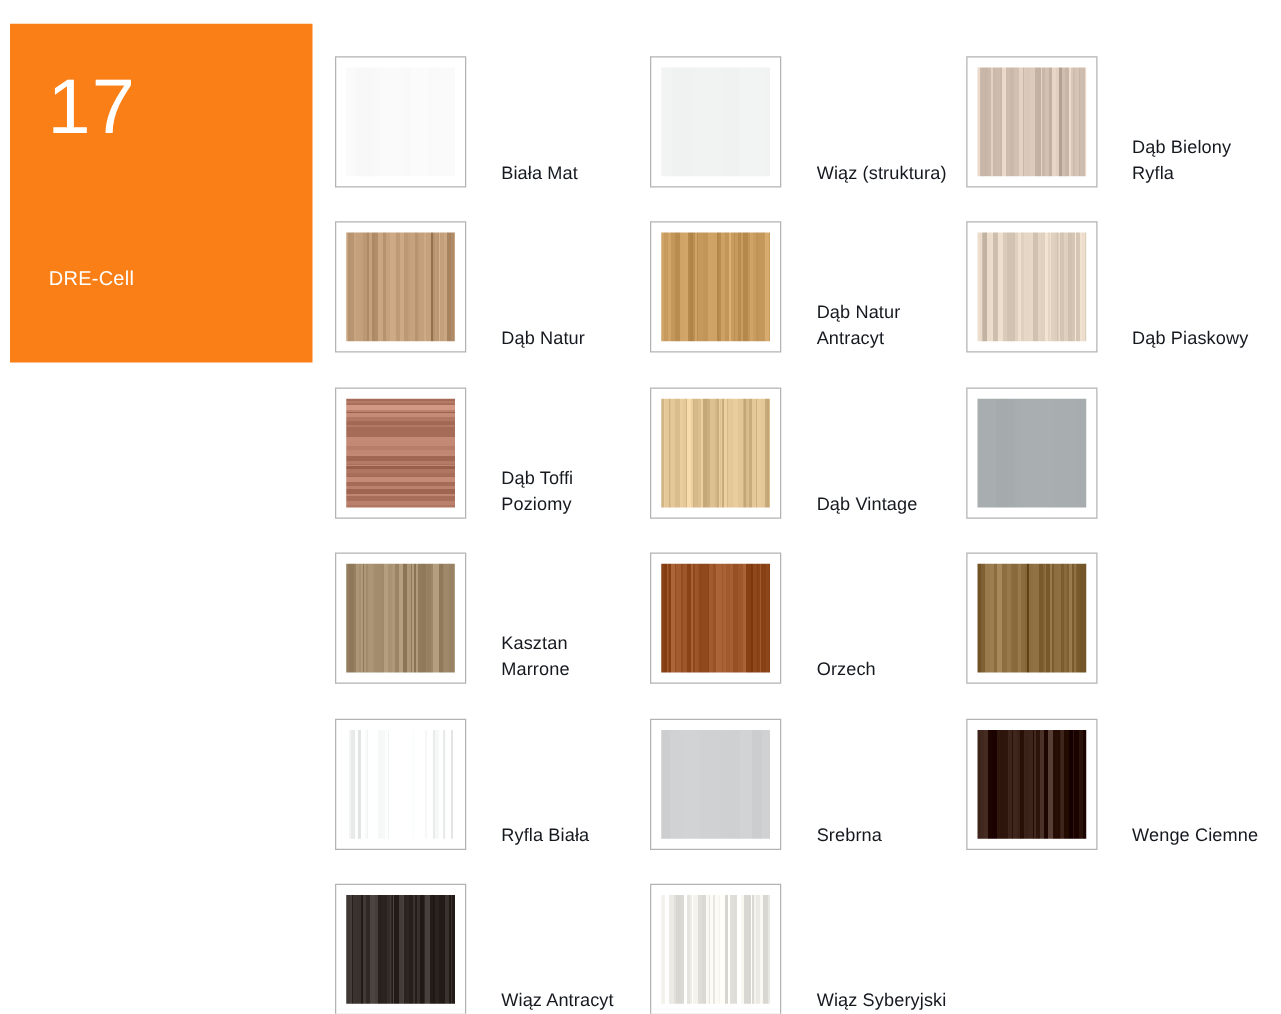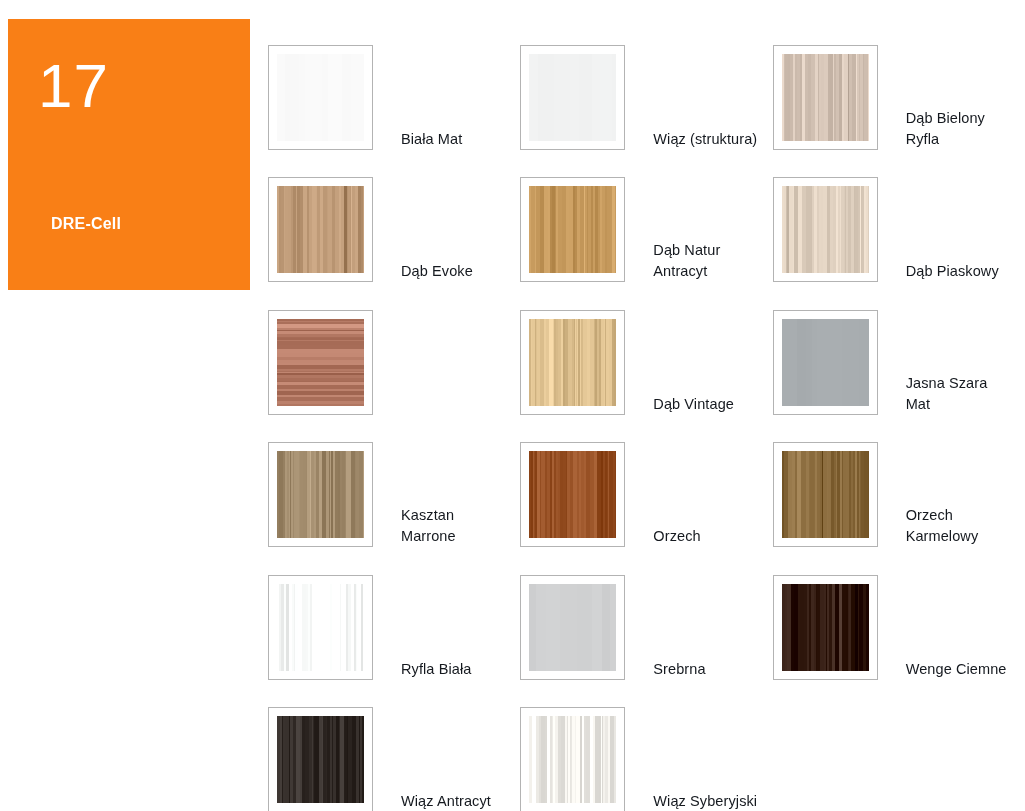--- a/index.html
+++ b/index.html
@@ -35,24 +35,23 @@
     font-weight: 300;
     color: #ffffff;
     letter-spacing: 1px;
     font-family: "Liberation Sans", sans-serif;
   }
   #brand-name {
     position: absolute;
     left: 31px;
     top: 196px;
     font-size: 16px;
-    font-weight: bold;
+    font-weight: normal;
     color: #ffffff;
     letter-spacing: 0.2px;
-    margin-left: 12px;
   }
 
   
   #swatch-grid {
     position: absolute;
     left: 268px;
     top: 17px;
     width: 757px;
   }
   .swatch-row {
@@ -118,72 +117,71 @@
           <div class="swatch-img" style="background: linear-gradient(90deg, rgb(235, 218, 204) 0%, rgb(235, 218, 204) 1.93%, rgb(206, 189, 175) 1.93%, rgb(206, 189, 175) 2.89%, rgb(200, 183, 169) 2.89%, rgb(200, 183, 169) 6.62%, rgb(199, 182, 168) 6.62%, rgb(199, 182, 168) 9.49%, rgb(203, 186, 172) 9.49%, rgb(203, 186, 172) 12.49%, rgb(227, 210, 196) 12.49%, rgb(227, 210, 196) 14.42%, rgb(203, 186, 172) 14.42%, rgb(203, 186, 172) 17.14%, rgb(206, 189, 175) 17.14%, rgb(206, 189, 175) 20.61%, rgb(202, 185, 171) 20.61%, rgb(202, 185, 171) 21.23%, rgb(199, 182, 168) 21.23%, rgb(199, 182, 168) 22.5%, rgb(235, 218, 204) 22.5%, rgb(235, 218, 204) 26.39%, rgb(206, 189, 175) 26.39%, rgb(206, 189, 175) 29.64%, rgb(202, 185, 171) 29.64%, rgb(202, 185, 171) 33.72%, rgb(209, 192, 178) 33.72%, rgb(209, 192, 178) 38%, rgb(228, 211, 197) 38%, rgb(228, 211, 197) 41.86%, rgb(200, 183, 169) 41.86%, rgb(200, 183, 169) 42.48%, rgb(219, 202, 188) 42.48%, rgb(219, 202, 188) 44.36%, rgb(217, 200, 186) 44.36%, rgb(217, 200, 186) 48.67%, rgb(220, 203, 189) 48.67%, rgb(220, 203, 189) 53%, rgb(196, 179, 165) 53%, rgb(196, 179, 165) 55.68%, rgb(195, 178, 164) 55.68%, rgb(195, 178, 164) 58.58%, rgb(228, 211, 197) 58.58%, rgb(228, 211, 197) 59.2%, rgb(201, 184, 170) 59.2%, rgb(201, 184, 170) 61.78%, rgb(210, 193, 179) 61.78%, rgb(210, 193, 179) 65.99%, rgb(194, 177, 163) 65.99%, rgb(194, 177, 163) 68.83%, rgb(232, 215, 201) 68.83%, rgb(232, 215, 201) 71.78%, rgb(225, 208, 194) 71.78%, rgb(225, 208, 194) 75.37%, rgb(178, 161, 147) 75.37%, rgb(178, 161, 147) 77.28%, rgb(208, 191, 177) 77.28%, rgb(208, 191, 177) 80.4%, rgb(199, 182, 168) 80.4%, rgb(199, 182, 168) 84.51%, rgb(238, 221, 207) 84.51%, rgb(238, 221, 207) 86.17%, rgb(217, 200, 186) 86.17%, rgb(217, 200, 186) 88.22%, rgb(206, 189, 175) 88.22%, rgb(206, 189, 175) 89.36%, rgb(214, 197, 183) 89.36%, rgb(214, 197, 183) 93.1%, rgb(199, 182, 168) 93.1%, rgb(199, 182, 168) 94.5%, rgb(206, 189, 175) 94.5%, rgb(206, 189, 175) 97.29%, rgb(205, 188, 174) 97.29%, rgb(205, 188, 174) 98.85%, rgb(236, 219, 205) 98.85%, rgb(236, 219, 205) 100%);"></div>
         </div>
         <div class="swatch-label">Dąb Bielony Ryfla</div>
       </div>
     </div>
     <div class="swatch-row">
       <div class="swatch-cell">
         <div class="swatch-frame" style="border-color: rgb(179, 179, 179);">
           <div class="swatch-img" style="background: linear-gradient(90deg, rgb(202, 166, 131) 0%, rgb(202, 166, 131) 2.02%, rgb(183, 147, 112) 2.02%, rgb(183, 147, 112) 4.72%, rgb(185, 149, 114) 4.72%, rgb(185, 149, 114) 7.58%, rgb(200, 164, 129) 7.58%, rgb(200, 164, 129) 9.17%, rgb(196, 160, 125) 9.17%, rgb(196, 160, 125) 12.59%, rgb(195, 159, 124) 12.59%, rgb(195, 159, 124) 15.77%, rgb(187, 151, 116) 15.77%, rgb(187, 151, 116) 18.81%, rgb(174, 138, 103) 18.81%, rgb(174, 138, 103) 21.33%, rgb(197, 161, 126) 21.33%, rgb(197, 161, 126) 23.22%, rgb(173, 137, 102) 23.22%, rgb(173, 137, 102) 26.89%, rgb(178, 142, 107) 26.89%, rgb(178, 142, 107) 27.51%, rgb(178, 142, 107) 27.51%, rgb(178, 142, 107) 29.57%, rgb(202, 166, 131) 29.57%, rgb(202, 166, 131) 33.93%, rgb(182, 146, 111) 33.93%, rgb(182, 146, 111) 36.32%, rgb(198, 162, 127) 36.32%, rgb(198, 162, 127) 39.96%, rgb(206, 170, 135) 39.96%, rgb(206, 170, 135) 42.54%, rgb(206, 170, 135) 42.54%, rgb(206, 170, 135) 44.66%, rgb(204, 168, 133) 44.66%, rgb(204, 168, 133) 45.44%, rgb(190, 154, 119) 45.44%, rgb(190, 154, 119) 49.68%, rgb(205, 169, 134) 49.68%, rgb(205, 169, 134) 52.88%, rgb(188, 152, 117) 52.88%, rgb(188, 152, 117) 57.11%, rgb(194, 158, 123) 57.11%, rgb(194, 158, 123) 58.73%, rgb(198, 162, 127) 58.73%, rgb(198, 162, 127) 62.77%, rgb(184, 148, 113) 62.77%, rgb(184, 148, 113) 66.28%, rgb(192, 156, 121) 66.28%, rgb(192, 156, 121) 67.09%, rgb(196, 160, 125) 67.09%, rgb(196, 160, 125) 71.57%, rgb(206, 170, 135) 71.57%, rgb(206, 170, 135) 73.16%, rgb(197, 161, 126) 73.16%, rgb(197, 161, 126) 77.49%, rgb(149, 113, 78) 77.49%, rgb(149, 113, 78) 80.1%, rgb(183, 147, 112) 80.1%, rgb(183, 147, 112) 81.66%, rgb(191, 155, 120) 81.66%, rgb(191, 155, 120) 83.9%, rgb(187, 151, 116) 83.9%, rgb(187, 151, 116) 85%, rgb(215, 179, 144) 85%, rgb(215, 179, 144) 86.18%, rgb(195, 159, 124) 86.18%, rgb(195, 159, 124) 89.62%, rgb(202, 166, 131) 89.62%, rgb(202, 166, 131) 92.61%, rgb(167, 131, 96) 92.61%, rgb(167, 131, 96) 96.15%, rgb(175, 139, 104) 96.15%, rgb(175, 139, 104) 98.83%, rgb(198, 162, 127) 98.83%, rgb(198, 162, 127) 100%);"></div>
         </div>
-        <div class="swatch-label">Dąb Evoke</div>
+        <div class="swatch-label">Dąb Natur</div>
       </div>
       <div class="swatch-cell">
         <div class="swatch-frame" style="border-color: rgb(179, 179, 179);">
           <div class="swatch-img" style="background: linear-gradient(90deg, rgb(208, 164, 103) 0%, rgb(208, 164, 103) 2.12%, rgb(199, 155, 94) 2.12%, rgb(199, 155, 94) 6.55%, rgb(210, 166, 105) 6.55%, rgb(210, 166, 105) 8.55%, rgb(195, 151, 90) 8.55%, rgb(195, 151, 90) 13.05%, rgb(184, 140, 79) 13.05%, rgb(184, 140, 79) 16.9%, rgb(208, 164, 103) 16.9%, rgb(208, 164, 103) 21.31%, rgb(210, 166, 105) 21.31%, rgb(210, 166, 105) 24.68%, rgb(182, 138, 77) 24.68%, rgb(182, 138, 77) 26.25%, rgb(176, 132, 71) 26.25%, rgb(176, 132, 71) 29.41%, rgb(187, 143, 82) 29.41%, rgb(187, 143, 82) 31.29%, rgb(208, 164, 103) 31.29%, rgb(208, 164, 103) 32.83%, rgb(185, 141, 80) 32.83%, rgb(185, 141, 80) 33.7%, rgb(197, 153, 92) 33.7%, rgb(197, 153, 92) 38.34%, rgb(194, 150, 89) 38.34%, rgb(194, 150, 89) 43.04%, rgb(207, 163, 102) 43.04%, rgb(207, 163, 102) 46.47%, rgb(206, 162, 101) 46.47%, rgb(206, 162, 101) 50.99%, rgb(178, 134, 73) 50.99%, rgb(178, 134, 73) 53.36%, rgb(185, 141, 80) 53.36%, rgb(185, 141, 80) 54.82%, rgb(205, 161, 100) 54.82%, rgb(205, 161, 100) 58.96%, rgb(194, 150, 89) 58.96%, rgb(194, 150, 89) 62.69%, rgb(222, 178, 117) 62.69%, rgb(222, 178, 117) 64.03%, rgb(200, 156, 95) 64.03%, rgb(200, 156, 95) 66.67%, rgb(188, 144, 83) 66.67%, rgb(188, 144, 83) 67.97%, rgb(198, 154, 93) 67.97%, rgb(198, 154, 93) 70.76%, rgb(184, 140, 79) 70.76%, rgb(184, 140, 79) 73.76%, rgb(201, 157, 96) 73.76%, rgb(201, 157, 96) 75.55%, rgb(181, 137, 76) 75.55%, rgb(181, 137, 76) 79.35%, rgb(194, 150, 89) 79.35%, rgb(194, 150, 89) 81.9%, rgb(208, 164, 103) 81.9%, rgb(208, 164, 103) 84%, rgb(200, 156, 95) 84%, rgb(200, 156, 95) 87.2%, rgb(192, 148, 87) 87.2%, rgb(192, 148, 87) 90.03%, rgb(196, 152, 91) 90.03%, rgb(196, 152, 91) 94.38%, rgb(197, 153, 92) 94.38%, rgb(197, 153, 92) 95.6%, rgb(216, 172, 111) 95.6%, rgb(216, 172, 111) 98.74%, rgb(199, 155, 94) 98.74%, rgb(199, 155, 94) 100%);"></div>
         </div>
         <div class="swatch-label">Dąb Natur Antracyt</div>
       </div>
       <div class="swatch-cell">
         <div class="swatch-frame" style="border-color: rgb(179, 179, 179);">
           <div class="swatch-img" style="background: linear-gradient(90deg, rgb(236, 221, 204) 0%, rgb(236, 221, 204) 2.21%, rgb(233, 218, 201) 2.21%, rgb(233, 218, 201) 4.18%, rgb(206, 191, 174) 4.18%, rgb(206, 191, 174) 5.32%, rgb(193, 178, 161) 5.32%, rgb(193, 178, 161) 8.53%, rgb(234, 219, 202) 8.53%, rgb(234, 219, 202) 12.8%, rgb(237, 222, 205) 12.8%, rgb(237, 222, 205) 14.26%, rgb(205, 190, 173) 14.26%, rgb(205, 190, 173) 17.96%, rgb(207, 192, 175) 17.96%, rgb(207, 192, 175) 18.57%, rgb(238, 223, 206) 18.57%, rgb(238, 223, 206) 23.01%, rgb(217, 202, 185) 23.01%, rgb(217, 202, 185) 27.28%, rgb(209, 194, 177) 27.28%, rgb(209, 194, 177) 29.75%, rgb(209, 194, 177) 29.75%, rgb(209, 194, 177) 33.63%, rgb(208, 193, 176) 33.63%, rgb(208, 193, 176) 34.35%, rgb(223, 208, 191) 34.35%, rgb(223, 208, 191) 37.16%, rgb(238, 223, 206) 37.16%, rgb(238, 223, 206) 40.38%, rgb(223, 208, 191) 40.38%, rgb(223, 208, 191) 42.65%, rgb(230, 215, 198) 42.65%, rgb(230, 215, 198) 45.26%, rgb(229, 214, 197) 45.26%, rgb(229, 214, 197) 47.4%, rgb(231, 216, 199) 47.4%, rgb(231, 216, 199) 51.44%, rgb(208, 193, 176) 51.44%, rgb(208, 193, 176) 55.7%, rgb(226, 211, 194) 55.7%, rgb(226, 211, 194) 58.36%, rgb(223, 208, 191) 58.36%, rgb(223, 208, 191) 62%, rgb(242, 227, 210) 62%, rgb(242, 227, 210) 64.77%, rgb(228, 213, 196) 64.77%, rgb(228, 213, 196) 66.84%, rgb(238, 223, 206) 66.84%, rgb(238, 223, 206) 67.82%, rgb(223, 208, 191) 67.82%, rgb(223, 208, 191) 71.14%, rgb(219, 204, 187) 71.14%, rgb(219, 204, 187) 72.94%, rgb(208, 193, 176) 72.94%, rgb(208, 193, 176) 73.7%, rgb(222, 207, 190) 73.7%, rgb(222, 207, 190) 75.3%, rgb(233, 218, 201) 75.3%, rgb(233, 218, 201) 75.94%, rgb(211, 196, 179) 75.94%, rgb(211, 196, 179) 79.36%, rgb(223, 208, 191) 79.36%, rgb(223, 208, 191) 82.77%, rgb(206, 191, 174) 82.77%, rgb(206, 191, 174) 84.03%, rgb(208, 193, 176) 84.03%, rgb(208, 193, 176) 86.86%, rgb(212, 197, 180) 86.86%, rgb(212, 197, 180) 88.84%, rgb(213, 198, 181) 88.84%, rgb(213, 198, 181) 89.66%, rgb(247, 232, 215) 89.66%, rgb(247, 232, 215) 90.4%, rgb(211, 196, 179) 90.4%, rgb(211, 196, 179) 92.52%, rgb(213, 198, 181) 92.52%, rgb(213, 198, 181) 94.01%, rgb(241, 226, 209) 94.01%, rgb(241, 226, 209) 96.33%, rgb(236, 221, 204) 96.33%, rgb(236, 221, 204) 99.15%, rgb(222, 207, 190) 99.15%, rgb(222, 207, 190) 100%);"></div>
         </div>
         <div class="swatch-label">Dąb Piaskowy</div>
       </div>
     </div>
     <div class="swatch-row">
       <div class="swatch-cell">
         <div class="swatch-frame" style="border-color: rgb(179, 179, 179);">
           <div class="swatch-img" style="background: linear-gradient(0deg, rgb(177, 118, 97) 0%, rgb(177, 118, 97) 2.3%, rgb(187, 128, 107) 2.3%, rgb(187, 128, 107) 6.01%, rgb(169, 110, 89) 6.01%, rgb(169, 110, 89) 10.48%, rgb(193, 134, 113) 10.48%, rgb(193, 134, 113) 12.41%, rgb(160, 101, 80) 12.41%, rgb(160, 101, 80) 17.11%, rgb(188, 129, 108) 17.11%, rgb(188, 129, 108) 19.81%, rgb(166, 107, 86) 19.81%, rgb(166, 107, 86) 23.83%, rgb(198, 139, 118) 23.83%, rgb(198, 139, 118) 27.7%, rgb(165, 106, 85) 27.7%, rgb(165, 106, 85) 29.2%, rgb(169, 110, 89) 29.2%, rgb(169, 110, 89) 31.67%, rgb(177, 118, 97) 31.67%, rgb(177, 118, 97) 35.07%, rgb(154, 95, 74) 35.07%, rgb(154, 95, 74) 37.76%, rgb(193, 134, 113) 37.76%, rgb(193, 134, 113) 38.76%, rgb(172, 113, 92) 38.76%, rgb(172, 113, 92) 39.68%, rgb(181, 122, 101) 39.68%, rgb(181, 122, 101) 42.68%, rgb(162, 103, 82) 42.68%, rgb(162, 103, 82) 46.9%, rgb(195, 136, 115) 46.9%, rgb(195, 136, 115) 49.77%, rgb(194, 135, 114) 49.77%, rgb(194, 135, 114) 52.57%, rgb(184, 125, 104) 52.57%, rgb(184, 125, 104) 56.52%, rgb(196, 137, 116) 56.52%, rgb(196, 137, 116) 61.3%, rgb(197, 138, 117) 61.3%, rgb(197, 138, 117) 65.28%, rgb(167, 108, 87) 65.28%, rgb(167, 108, 87) 69.93%, rgb(166, 107, 86) 69.93%, rgb(166, 107, 86) 74.16%, rgb(180, 121, 100) 74.16%, rgb(180, 121, 100) 75.52%, rgb(163, 104, 83) 75.52%, rgb(163, 104, 83) 78.68%, rgb(166, 107, 86) 78.68%, rgb(166, 107, 86) 79.33%, rgb(178, 119, 98) 79.33%, rgb(178, 119, 98) 83.33%, rgb(198, 139, 118) 83.33%, rgb(198, 139, 118) 86.51%, rgb(157, 98, 77) 86.51%, rgb(157, 98, 77) 87.6%, rgb(188, 129, 108) 87.6%, rgb(188, 129, 108) 89.88%, rgb(211, 152, 131) 89.88%, rgb(211, 152, 131) 93.89%, rgb(170, 111, 90) 93.89%, rgb(170, 111, 90) 96.35%, rgb(182, 123, 102) 96.35%, rgb(182, 123, 102) 97.65%, rgb(166, 107, 86) 97.65%, rgb(166, 107, 86) 100%);"></div>
         </div>
+        <div class="swatch-label">Dąb Toffi Poziomy</div>
       </div>
       <div class="swatch-cell">
         <div class="swatch-frame" style="border-color: rgb(179, 179, 179);">
           <div class="swatch-img" style="background: linear-gradient(90deg, rgb(210, 181, 132) 0%, rgb(210, 181, 132) 2.39%, rgb(233, 204, 155) 2.39%, rgb(233, 204, 155) 3.64%, rgb(229, 200, 151) 3.64%, rgb(229, 200, 151) 7.25%, rgb(205, 176, 127) 7.25%, rgb(205, 176, 127) 7.89%, rgb(222, 193, 144) 7.89%, rgb(222, 193, 144) 8.81%, rgb(229, 200, 151) 8.81%, rgb(229, 200, 151) 12.75%, rgb(218, 189, 140) 12.75%, rgb(218, 189, 140) 17.11%, rgb(235, 206, 157) 17.11%, rgb(235, 206, 157) 20.02%, rgb(229, 200, 151) 20.02%, rgb(229, 200, 151) 22.8%, rgb(211, 182, 133) 22.8%, rgb(211, 182, 133) 23.46%, rgb(249, 220, 171) 23.46%, rgb(249, 220, 171) 27.79%, rgb(236, 207, 158) 27.79%, rgb(236, 207, 158) 29.29%, rgb(209, 180, 131) 29.29%, rgb(209, 180, 131) 30.57%, rgb(215, 186, 137) 30.57%, rgb(215, 186, 137) 33.8%, rgb(220, 191, 142) 33.8%, rgb(220, 191, 142) 36.59%, rgb(237, 208, 159) 36.59%, rgb(237, 208, 159) 38.56%, rgb(197, 168, 119) 38.56%, rgb(197, 168, 119) 41.67%, rgb(204, 175, 126) 41.67%, rgb(204, 175, 126) 45.15%, rgb(222, 193, 144) 45.15%, rgb(222, 193, 144) 49%, rgb(213, 184, 135) 49%, rgb(213, 184, 135) 50.11%, rgb(214, 185, 136) 50.11%, rgb(214, 185, 136) 51.21%, rgb(201, 172, 123) 51.21%, rgb(201, 172, 123) 52.66%, rgb(236, 207, 158) 52.66%, rgb(236, 207, 158) 54.16%, rgb(223, 194, 145) 54.16%, rgb(223, 194, 145) 54.81%, rgb(235, 206, 157) 54.81%, rgb(235, 206, 157) 55.94%, rgb(200, 171, 122) 55.94%, rgb(200, 171, 122) 58.12%, rgb(237, 208, 159) 58.12%, rgb(237, 208, 159) 60.12%, rgb(215, 186, 137) 60.12%, rgb(215, 186, 137) 61.52%, rgb(229, 200, 151) 61.52%, rgb(229, 200, 151) 66.31%, rgb(234, 205, 156) 66.31%, rgb(234, 205, 156) 70.22%, rgb(227, 198, 149) 70.22%, rgb(227, 198, 149) 74.82%, rgb(209, 180, 131) 74.82%, rgb(209, 180, 131) 76.33%, rgb(195, 166, 117) 76.33%, rgb(195, 166, 117) 77.67%, rgb(216, 187, 138) 77.67%, rgb(216, 187, 138) 79.9%, rgb(219, 190, 141) 79.9%, rgb(219, 190, 141) 80.87%, rgb(201, 172, 123) 80.87%, rgb(201, 172, 123) 83.17%, rgb(229, 200, 151) 83.17%, rgb(229, 200, 151) 86.17%, rgb(233, 204, 155) 86.17%, rgb(233, 204, 155) 87.33%, rgb(205, 176, 127) 87.33%, rgb(205, 176, 127) 87.95%, rgb(232, 203, 154) 87.95%, rgb(232, 203, 154) 89.06%, rgb(232, 203, 154) 89.06%, rgb(232, 203, 154) 91.95%, rgb(229, 200, 151) 91.95%, rgb(229, 200, 151) 95.13%, rgb(199, 170, 121) 95.13%, rgb(199, 170, 121) 97.14%, rgb(196, 167, 118) 97.14%, rgb(196, 167, 118) 99.49%, rgb(219, 190, 141) 99.49%, rgb(219, 190, 141) 100%);"></div>
         </div>
         <div class="swatch-label">Dąb Vintage</div>
       </div>
       <div class="swatch-cell">
         <div class="swatch-frame" style="border-color: rgb(179, 179, 179);">
           <div class="swatch-img" style="background: linear-gradient(90deg, rgb(168, 173, 176) 0%, rgb(168, 173, 176) 17.1%, rgb(165, 170, 173) 17.1%, rgb(165, 170, 173) 28.1%, rgb(166, 171, 174) 28.1%, rgb(166, 171, 174) 34.4%, rgb(168, 173, 176) 34.4%, rgb(168, 173, 176) 40.5%, rgb(169, 174, 177) 40.5%, rgb(169, 174, 177) 49.9%, rgb(169, 174, 177) 49.9%, rgb(169, 174, 177) 57.6%, rgb(169, 174, 177) 57.6%, rgb(169, 174, 177) 69.5%, rgb(168, 173, 176) 69.5%, rgb(168, 173, 176) 88.5%, rgb(167, 172, 175) 88.5%, rgb(167, 172, 175) 99.1%, rgb(167, 172, 175) 99.1%, rgb(167, 172, 175) 100%);"></div>
         </div>
-        <div class="swatch-label">Jasna Szara Mat</div>
       </div>
     </div>
     <div class="swatch-row">
       <div class="swatch-cell">
         <div class="swatch-frame" style="border-color: rgb(179, 179, 179);">
           <div class="swatch-img" style="background: linear-gradient(90deg, rgb(148, 126, 95) 0%, rgb(148, 126, 95) 2.57%, rgb(142, 120, 89) 2.57%, rgb(142, 120, 89) 7.3%, rgb(150, 128, 97) 7.3%, rgb(150, 128, 97) 9.18%, rgb(173, 151, 120) 9.18%, rgb(173, 151, 120) 11.45%, rgb(165, 143, 112) 11.45%, rgb(165, 143, 112) 13.22%, rgb(176, 154, 123) 13.22%, rgb(176, 154, 123) 15.44%, rgb(141, 119, 88) 15.44%, rgb(141, 119, 88) 16.25%, rgb(173, 151, 120) 16.25%, rgb(173, 151, 120) 17.27%, rgb(175, 153, 122) 17.27%, rgb(175, 153, 122) 18.38%, rgb(160, 138, 107) 18.38%, rgb(160, 138, 107) 19.65%, rgb(171, 149, 118) 19.65%, rgb(171, 149, 118) 21.63%, rgb(172, 150, 119) 21.63%, rgb(172, 150, 119) 24.95%, rgb(166, 144, 113) 24.95%, rgb(166, 144, 113) 26.78%, rgb(162, 140, 109) 26.78%, rgb(162, 140, 109) 30.43%, rgb(161, 139, 108) 30.43%, rgb(161, 139, 108) 32.8%, rgb(159, 137, 106) 32.8%, rgb(159, 137, 106) 34.47%, rgb(180, 158, 127) 34.47%, rgb(180, 158, 127) 38.07%, rgb(195, 173, 142) 38.07%, rgb(195, 173, 142) 38.7%, rgb(168, 146, 115) 38.7%, rgb(168, 146, 115) 42.36%, rgb(174, 152, 121) 42.36%, rgb(174, 152, 121) 44.52%, rgb(154, 132, 101) 44.52%, rgb(154, 132, 101) 48.26%, rgb(181, 159, 128) 48.26%, rgb(181, 159, 128) 51.73%, rgb(139, 117, 86) 51.73%, rgb(139, 117, 86) 56.15%, rgb(172, 150, 119) 56.15%, rgb(172, 150, 119) 59.57%, rgb(141, 119, 88) 59.57%, rgb(141, 119, 88) 60.86%, rgb(178, 156, 125) 60.86%, rgb(178, 156, 125) 61.89%, rgb(137, 115, 84) 61.89%, rgb(137, 115, 84) 64.1%, rgb(177, 155, 124) 64.1%, rgb(177, 155, 124) 66.13%, rgb(145, 123, 92) 66.13%, rgb(145, 123, 92) 69.91%, rgb(143, 121, 90) 69.91%, rgb(143, 121, 90) 72.9%, rgb(153, 131, 100) 72.9%, rgb(153, 131, 100) 74.48%, rgb(150, 128, 97) 74.48%, rgb(150, 128, 97) 78.3%, rgb(157, 135, 104) 78.3%, rgb(157, 135, 104) 79.72%, rgb(180, 158, 127) 79.72%, rgb(180, 158, 127) 81.34%, rgb(180, 158, 127) 81.34%, rgb(180, 158, 127) 85.5%, rgb(143, 121, 90) 85.5%, rgb(143, 121, 90) 89.28%, rgb(155, 133, 102) 89.28%, rgb(155, 133, 102) 90.34%, rgb(158, 136, 105) 90.34%, rgb(158, 136, 105) 94.73%, rgb(153, 131, 100) 94.73%, rgb(153, 131, 100) 98.7%, rgb(179, 157, 126) 98.7%, rgb(179, 157, 126) 100%);"></div>
         </div>
         <div class="swatch-label">Kasztan Marrone</div>
       </div>
       <div class="swatch-cell">
         <div class="swatch-frame" style="border-color: rgb(179, 179, 179);">
           <div class="swatch-img" style="background: linear-gradient(90deg, rgb(138, 67, 23) 0%, rgb(138, 67, 23) 2.67%, rgb(132, 61, 17) 2.67%, rgb(132, 61, 17) 4.92%, rgb(161, 90, 46) 4.92%, rgb(161, 90, 46) 5.95%, rgb(146, 75, 31) 5.95%, rgb(146, 75, 31) 6.93%, rgb(135, 64, 20) 6.93%, rgb(135, 64, 20) 9.12%, rgb(172, 101, 57) 9.12%, rgb(172, 101, 57) 12.59%, rgb(148, 77, 33) 12.59%, rgb(148, 77, 33) 13.73%, rgb(163, 92, 48) 13.73%, rgb(163, 92, 48) 17.99%, rgb(147, 76, 32) 17.99%, rgb(147, 76, 32) 20.38%, rgb(157, 86, 42) 20.38%, rgb(157, 86, 42) 24.04%, rgb(137, 66, 22) 24.04%, rgb(137, 66, 22) 26.95%, rgb(167, 96, 52) 26.95%, rgb(167, 96, 52) 29.08%, rgb(143, 72, 28) 29.08%, rgb(143, 72, 28) 31.19%, rgb(157, 86, 42) 31.19%, rgb(157, 86, 42) 32.95%, rgb(153, 82, 38) 32.95%, rgb(153, 82, 38) 35.11%, rgb(142, 71, 27) 35.11%, rgb(142, 71, 27) 38.73%, rgb(144, 73, 29) 38.73%, rgb(144, 73, 29) 42.57%, rgb(138, 67, 23) 42.57%, rgb(138, 67, 23) 43.87%, rgb(162, 91, 47) 43.87%, rgb(162, 91, 47) 47.44%, rgb(153, 82, 38) 47.44%, rgb(153, 82, 38) 50.13%, rgb(173, 102, 58) 50.13%, rgb(173, 102, 58) 50.98%, rgb(170, 99, 55) 50.98%, rgb(170, 99, 55) 55.46%, rgb(159, 88, 44) 55.46%, rgb(159, 88, 44) 57.15%, rgb(169, 98, 54) 57.15%, rgb(169, 98, 54) 59.85%, rgb(161, 90, 46) 59.85%, rgb(161, 90, 46) 63.33%, rgb(166, 95, 51) 63.33%, rgb(166, 95, 51) 65.88%, rgb(151, 80, 36) 65.88%, rgb(151, 80, 36) 70.29%, rgb(158, 87, 43) 70.29%, rgb(158, 87, 43) 74.74%, rgb(170, 99, 55) 74.74%, rgb(170, 99, 55) 78.01%, rgb(135, 64, 20) 78.01%, rgb(135, 64, 20) 82.65%, rgb(126, 55, 11) 82.65%, rgb(126, 55, 11) 84.81%, rgb(143, 72, 28) 84.81%, rgb(143, 72, 28) 87.68%, rgb(132, 61, 17) 87.68%, rgb(132, 61, 17) 89.14%, rgb(138, 67, 23) 89.14%, rgb(138, 67, 23) 90.46%, rgb(160, 89, 45) 90.46%, rgb(160, 89, 45) 92.01%, rgb(136, 65, 21) 92.01%, rgb(136, 65, 21) 96.53%, rgb(142, 71, 27) 96.53%, rgb(142, 71, 27) 98.73%, rgb(135, 64, 20) 98.73%, rgb(135, 64, 20) 100%);"></div>
         </div>
         <div class="swatch-label">Orzech</div>
       </div>
       <div class="swatch-cell">
         <div class="swatch-frame" style="border-color: rgb(179, 179, 179);">
           <div class="swatch-img" style="background: linear-gradient(90deg, rgb(114, 83, 37) 0%, rgb(114, 83, 37) 2.76%, rgb(127, 96, 50) 2.76%, rgb(127, 96, 50) 6.75%, rgb(153, 122, 76) 6.75%, rgb(153, 122, 76) 11.12%, rgb(157, 126, 80) 11.12%, rgb(157, 126, 80) 15.01%, rgb(139, 108, 62) 15.01%, rgb(139, 108, 62) 17.63%, rgb(167, 136, 90) 17.63%, rgb(167, 136, 90) 22.33%, rgb(141, 110, 64) 22.33%, rgb(141, 110, 64) 23.8%, rgb(141, 110, 64) 23.8%, rgb(141, 110, 64) 27.11%, rgb(152, 121, 75) 27.11%, rgb(152, 121, 75) 30.77%, rgb(140, 109, 63) 30.77%, rgb(140, 109, 63) 32.63%, rgb(137, 106, 60) 32.63%, rgb(137, 106, 60) 36.47%, rgb(139, 108, 62) 36.47%, rgb(139, 108, 62) 37.41%, rgb(153, 122, 76) 37.41%, rgb(153, 122, 76) 39.8%, rgb(139, 108, 62) 39.8%, rgb(139, 108, 62) 43.87%, rgb(133, 102, 56) 43.87%, rgb(133, 102, 56) 45.82%, rgb(96, 65, 19) 45.82%, rgb(96, 65, 19) 47.18%, rgb(141, 110, 64) 47.18%, rgb(141, 110, 64) 51.27%, rgb(146, 115, 69) 51.27%, rgb(146, 115, 69) 53.25%, rgb(144, 113, 67) 53.25%, rgb(144, 113, 67) 56.71%, rgb(120, 89, 43) 56.71%, rgb(120, 89, 43) 59.94%, rgb(131, 100, 54) 59.94%, rgb(131, 100, 54) 62.11%, rgb(146, 115, 69) 62.11%, rgb(146, 115, 69) 63.4%, rgb(119, 88, 42) 63.4%, rgb(119, 88, 42) 66.55%, rgb(153, 122, 76) 66.55%, rgb(153, 122, 76) 68.54%, rgb(123, 92, 46) 68.54%, rgb(123, 92, 46) 69.99%, rgb(141, 110, 64) 69.99%, rgb(141, 110, 64) 74.06%, rgb(142, 111, 65) 74.06%, rgb(142, 111, 65) 76.47%, rgb(123, 92, 46) 76.47%, rgb(123, 92, 46) 79.14%, rgb(137, 106, 60) 79.14%, rgb(137, 106, 60) 81.91%, rgb(126, 95, 49) 81.91%, rgb(126, 95, 49) 83.99%, rgb(155, 124, 78) 83.99%, rgb(155, 124, 78) 86.74%, rgb(122, 91, 45) 86.74%, rgb(122, 91, 45) 88.67%, rgb(144, 113, 67) 88.67%, rgb(144, 113, 67) 90.16%, rgb(129, 98, 52) 90.16%, rgb(129, 98, 52) 91.18%, rgb(120, 89, 43) 91.18%, rgb(120, 89, 43) 94.33%, rgb(117, 86, 40) 94.33%, rgb(117, 86, 40) 95.39%, rgb(117, 86, 40) 95.39%, rgb(117, 86, 40) 98.71%, rgb(114, 83, 37) 98.71%, rgb(114, 83, 37) 100%);"></div>
         </div>
-        <div class="swatch-label">Orzech Karmelowy</div>
       </div>
     </div>
     <div class="swatch-row">
       <div class="swatch-cell">
         <div class="swatch-frame" style="border-color: rgb(179, 179, 179);">
           <div class="swatch-img" style="background: linear-gradient(90deg, rgb(255, 255, 255) 0%, rgb(255, 255, 255) 2.85%, rgb(242, 244, 243) 2.85%, rgb(242, 244, 243) 4.38%, rgb(232, 234, 233) 4.38%, rgb(232, 234, 233) 7.88%, rgb(252, 254, 253) 7.88%, rgb(252, 254, 253) 10.49%, rgb(226, 228, 227) 10.49%, rgb(226, 228, 227) 13.53%, rgb(255, 255, 255) 13.53%, rgb(255, 255, 255) 15.28%, rgb(255, 255, 255) 15.28%, rgb(255, 255, 255) 17.08%, rgb(249, 251, 250) 17.08%, rgb(249, 251, 250) 19.43%, rgb(241, 243, 242) 19.43%, rgb(241, 243, 242) 20.17%, rgb(254, 255, 255) 20.17%, rgb(254, 255, 255) 24.42%, rgb(255, 255, 255) 24.42%, rgb(255, 255, 255) 29.19%, rgb(246, 248, 247) 29.19%, rgb(246, 248, 247) 33.14%, rgb(247, 249, 248) 33.14%, rgb(247, 249, 248) 35.81%, rgb(252, 254, 253) 35.81%, rgb(252, 254, 253) 37.99%, rgb(242, 244, 243) 37.99%, rgb(242, 244, 243) 39.72%, rgb(255, 255, 255) 39.72%, rgb(255, 255, 255) 43.04%, rgb(255, 255, 255) 43.04%, rgb(255, 255, 255) 47.38%, rgb(255, 255, 255) 47.38%, rgb(255, 255, 255) 50.02%, rgb(255, 255, 255) 50.02%, rgb(255, 255, 255) 53.39%, rgb(255, 255, 255) 53.39%, rgb(255, 255, 255) 57.15%, rgb(255, 255, 255) 57.15%, rgb(255, 255, 255) 60.63%, rgb(252, 254, 253) 60.63%, rgb(252, 254, 253) 62.93%, rgb(255, 255, 255) 62.93%, rgb(255, 255, 255) 67.54%, rgb(255, 255, 255) 67.54%, rgb(255, 255, 255) 68.82%, rgb(255, 255, 255) 68.82%, rgb(255, 255, 255) 72.45%, rgb(246, 248, 247) 72.45%, rgb(246, 248, 247) 73.85%, rgb(255, 255, 255) 73.85%, rgb(255, 255, 255) 78.46%, rgb(255, 255, 255) 78.46%, rgb(255, 255, 255) 79.35%, rgb(234, 236, 235) 79.35%, rgb(234, 236, 235) 81.61%, rgb(246, 248, 247) 81.61%, rgb(246, 248, 247) 85.33%, rgb(255, 255, 255) 85.33%, rgb(255, 255, 255) 88.67%, rgb(232, 234, 233) 88.67%, rgb(232, 234, 233) 89.65%, rgb(233, 235, 234) 89.65%, rgb(233, 235, 234) 91.19%, rgb(250, 252, 251) 91.19%, rgb(250, 252, 251) 91.9%, rgb(255, 255, 255) 91.9%, rgb(255, 255, 255) 96.64%, rgb(227, 229, 228) 96.64%, rgb(227, 229, 228) 98.44%, rgb(255, 255, 255) 98.44%, rgb(255, 255, 255) 100%);"></div>
         </div>
         <div class="swatch-label">Ryfla Biała</div>
       </div>
       <div class="swatch-cell">

